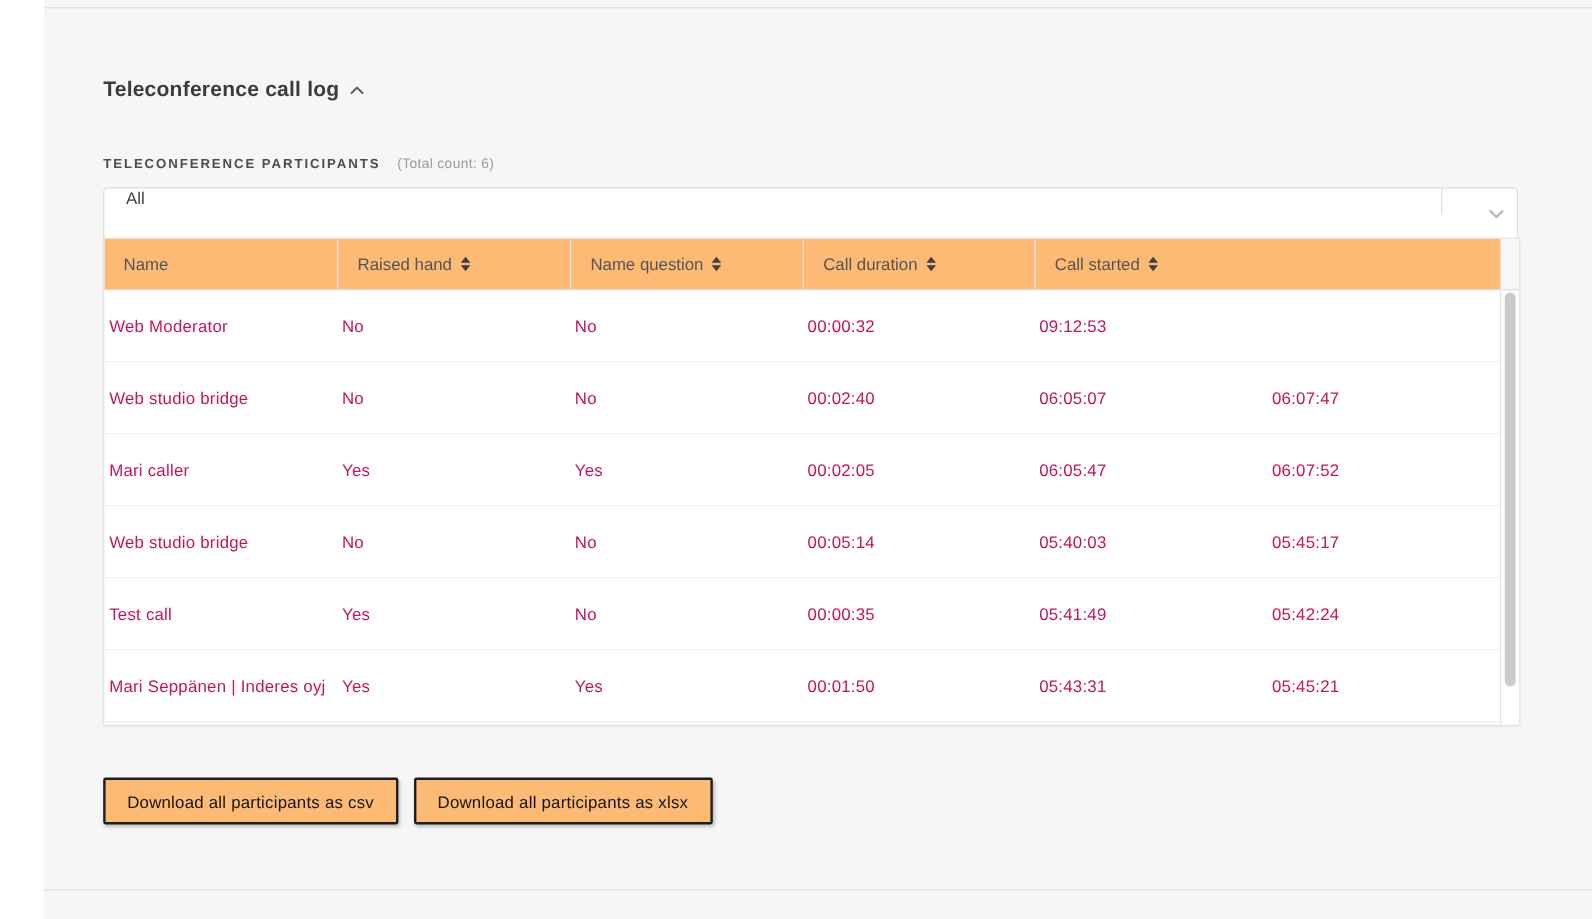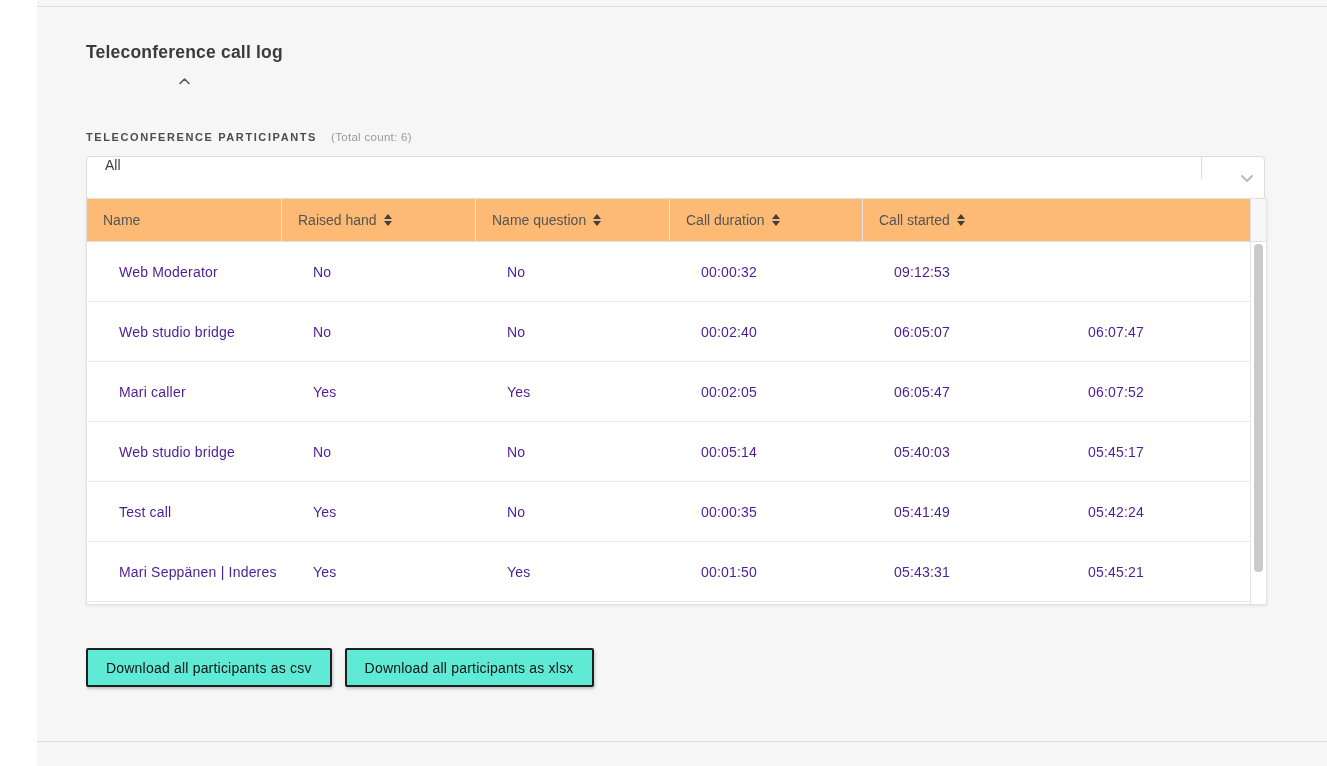--- a/index.html
+++ b/index.html
@@ -6,22 +6,22 @@
   html,body { width:1327px; height:766px; background:#ffffff; overflow:hidden;
     font-family:"Liberation Sans", sans-serif; }
 
   .main { position:absolute; left:37px; top:0; width:1290px; height:766px; background:#f6f6f6; }
   .hairline-top { position:absolute; left:0; top:6px; width:100%; height:1px; background:#dcdcdc; }
   .hairline-bottom { position:absolute; left:0; top:741px; width:100%; height:1px; background:#dcdcdc; }
 
   .content { position:absolute; left:49px; top:0; width:1181px; }
 
   
-  .section-title { position:absolute; top:42px; left:0; display:flex; align-items:center; gap:8px;
-    cursor:pointer;flex-direction:column; }
+  .section-title { position:absolute; top:64px; left:0; display:flex; align-items:center; gap:8px;
+    cursor:pointer; }
   .section-title h2 { font-size:17.5px; font-weight:bold; color:#3b3b3b; letter-spacing:.2px; }
   .chev { display:inline-block; }
 
   
   .label-row { position:absolute; top:131px; left:0; display:flex; align-items:baseline; gap:14px; }
   .label-caps { font-size:11px; font-weight:bold; color:#4c4c4c; letter-spacing:1.6px; }
   .label-count { font-size:11.5px; color:#9a9a9a; letter-spacing:.3px; }
 
   
   .select { position:absolute; top:156px; left:0; width:1179px; height:44px; background:#fff;
@@ -39,33 +39,33 @@
   .th { display:flex; align-items:center; padding-left:16px; font-size:14px; color:#555555;
     overflow:hidden; white-space:nowrap; }
   .th + .th { border-left:1px solid #e5e5e5; }
   .sort-icon { display:inline-flex; flex-direction:column; gap:2px; margin-left:7px; cursor:pointer; }
   .tri-up { width:0; height:0; border-left:4px solid transparent; border-right:4px solid transparent;
     border-bottom:5px solid #3f3f3f; }
   .tri-down { width:0; height:0; border-left:4px solid transparent; border-right:4px solid transparent;
     border-top:5px solid #3f3f3f; }
   .tr { display:grid; grid-template-columns:194px 194px 194px 193px 194px 194px; height:60px;
     border-bottom:1px solid #ececec; background:#fff; }
-  .td { display:flex; align-items:center; padding-left:32px; font-size:14px; color:#4c1d95;
+  .td { display:flex; align-items:center; padding-left:4px; font-size:14px; color:#be185d;
     overflow:hidden; white-space:nowrap; letter-spacing:.2px; }
 
   
   .gutter { position:absolute; right:0; top:0; width:16px; height:100%; border-left:1px solid #e5e5e5;
     background:#fff; }
   .gutter-head { height:43px; background:#f7f7f7; border-bottom:1px solid #e0e0e0; }
   .scroll-thumb { position:absolute; left:3px; top:45px; width:9px; height:328px; background:#cbcbcb;
     border-radius:4px; cursor:pointer; }
 
   
   .btn-row { position:absolute; top:648px; left:0; display:flex; gap:13px; }
-  .btn { height:39px; padding:0 18px; background:#5eead4; border:2px solid #1f1f1f; border-radius:2px;
+  .btn { height:39px; padding:0 18px; background:#fdba74; border:2px solid #1f1f1f; border-radius:2px;
     font-family:"Liberation Sans", sans-serif; font-size:14px; color:#141414; letter-spacing:.2px;
     box-shadow:1px 2px 3px rgba(0,0,0,0.22); cursor:pointer; display:flex; align-items:center; }
 </style>
 </head>
 <body>
 
 <div class="main">
   <div class="hairline-top"></div>
   <div class="hairline-bottom"></div>
 

